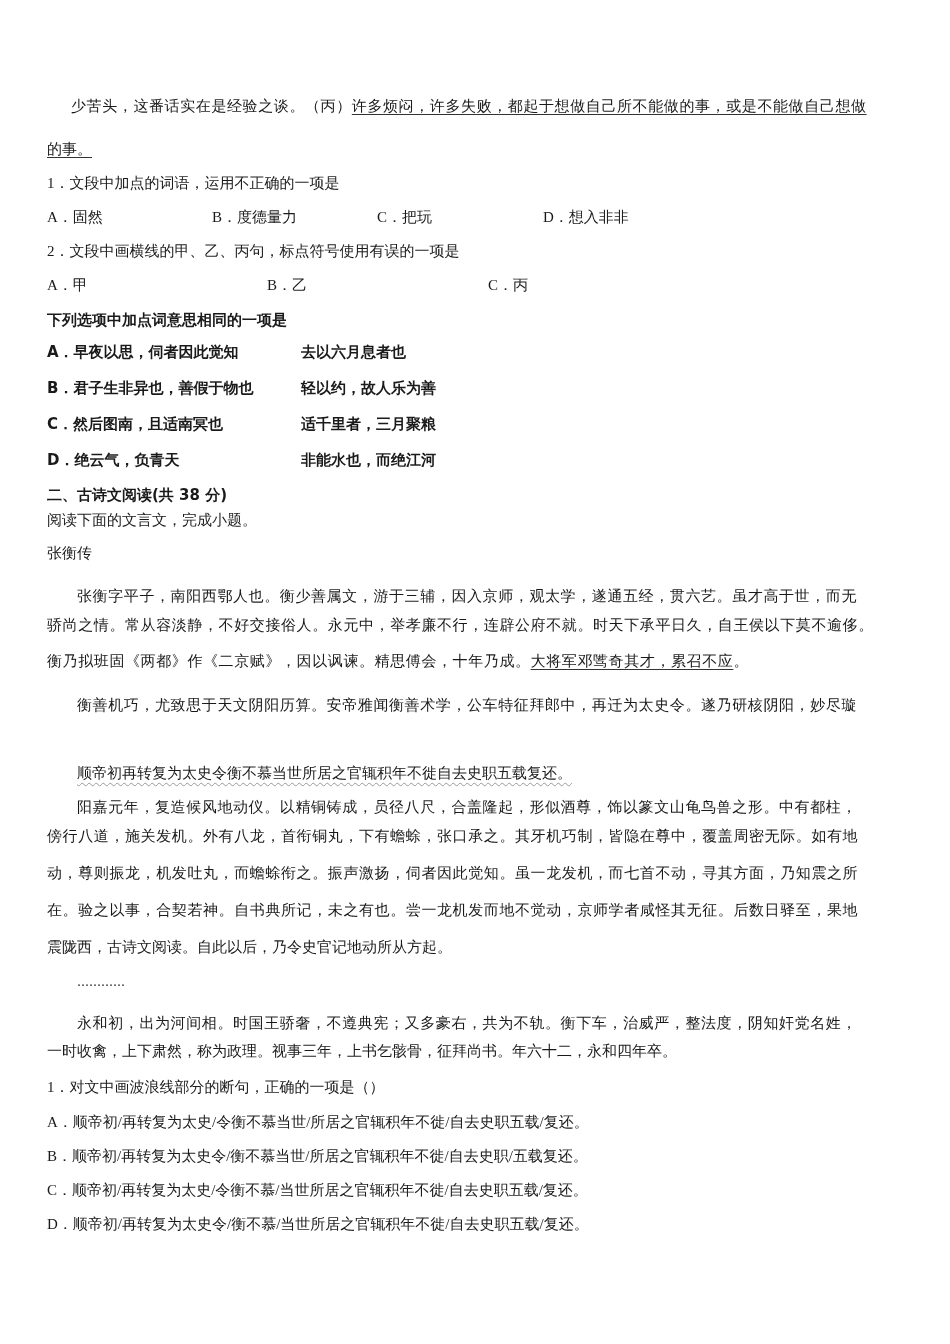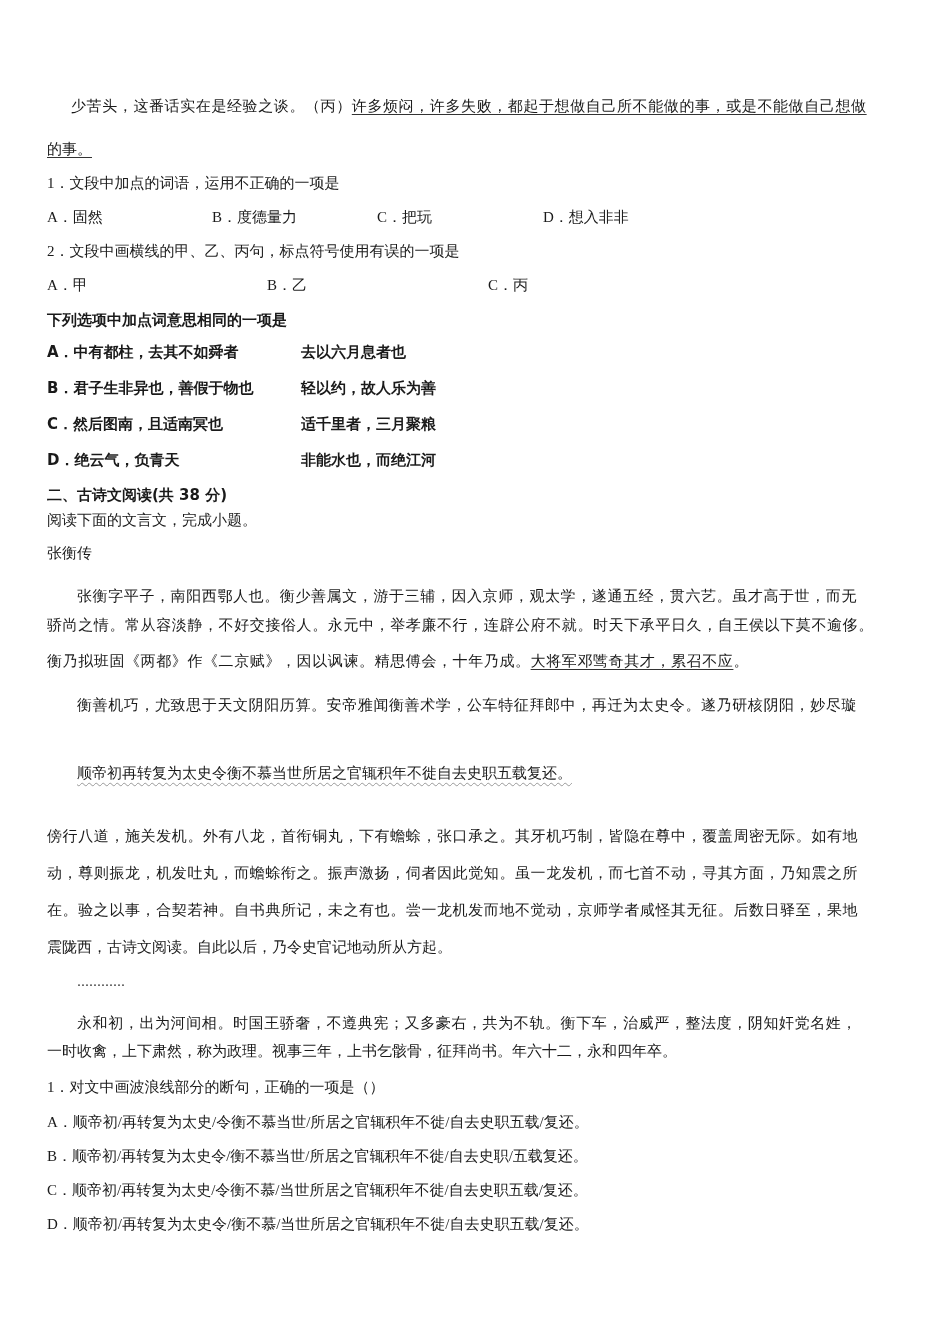--- a/index.html
+++ b/index.html
@@ -48,21 +48,21 @@
   <div class="line sans" style="top:241px;">2．文段中画横线的甲、乙、丙句，标点符号使用有误的一项是</div>
   <div class="opt-row sans" style="top:275px; width:860px; height:20px;">
     <span class="opt" style="left:0px;">A．甲</span>
     <span class="opt" style="left:220px;">B．乙</span>
     <span class="opt" style="left:441px;">C．丙</span>
   </div>
 
   <div class="line bold" style="top:310px;">下列选项中加点词意思相同的一项是</div>
 
   <div class="pair bold" style="top:342px; width:500px; height:20px;">
-    <span>A．</span><span>中有都柱，去其不如舜者</span>
+    <span>A．</span><span>早夜以思，伺者因此觉知</span>
     <span class="right">去以六月息者也</span>
   </div>
   <div class="pair bold" style="top:378px; width:500px; height:20px;">
     <span>B．</span><span>君子生非异也，善假于物也</span>
     <span class="right">轻以约，故人乐为善</span>
   </div>
   <div class="pair bold" style="top:414px; width:500px; height:20px;">
     <span>C．</span><span>然后图南，且适南冥也</span>
     <span class="right">适千里者，三月聚粮</span>
   </div>
@@ -80,20 +80,21 @@
     <span>衡乃拟班固《两都》作《二京赋》，因以讽谏。精思傅会，十年乃成。</span><span class="u">大将军邓骘奇其才，累召不应</span><span>。</span>
   </div>
   <div class="line justify-wide" style="top:615px;">骄尚之情。常从容淡静，不好交接俗人。永元中，举孝廉不行，连辟公府不就。时天下承平日久，自王侯以下莫不逾侈。</div>
 
   <div class="line indent justify-wide" style="top:687px;">衡善机巧，尤致思于天文阴阳历算。安帝雅闻衡善术学，公车特征拜郎中，再迁为太史令。遂乃研核阴阳，妙尽璇</div>
 
   <div class="line indent" style="top:755px;">
     <span class="wavy">顺帝初再转复为太史令衡不慕当世所居之官辄积年不徙自去史职五载复还。</span>
   </div>
 
+  <div class="line indent justify-wide" style="top:789px;">阳嘉元年，复造候风地动仪。以精铜铸成，员径八尺，合盖隆起，形似酒尊，饰以篆文山龟鸟兽之形。中有都柱，</div>
   <div class="line justify-wide" style="top:826px;">傍行八道，施关发机。外有八龙，首衔铜丸，下有蟾蜍，张口承之。其牙机巧制，皆隐在尊中，覆盖周密无际。如有地</div>
   <div class="line justify-wide" style="top:863px;">动，尊则振龙，机发吐丸，而蟾蜍衔之。振声激扬，伺者因此觉知。虽一龙发机，而七首不动，寻其方面，乃知震之所</div>
   <div class="line justify-wide" style="top:900px;">在。验之以事，合契若神。自书典所记，未之有也。尝一龙机发而地不觉动，京师学者咸怪其无征。后数日驿至，果地</div>
   <div class="line" style="top:937px;">震陇西，古诗文阅读。自此以后，乃令史官记地动所从方起。</div>
 
   <div class="line dots" style="top:972px;">…………</div>
 
   <div class="line indent justify-wide" style="top:1005px;">永和初，出为河间相。时国王骄奢，不遵典宪；又多豪右，共为不轨。衡下车，治威严，整法度，阴知奸党名姓，</div>
   <div class="line" style="top:1041px;">一时收禽，上下肃然，称为政理。视事三年，上书乞骸骨，征拜尚书。年六十二，永和四年卒。</div>
 

